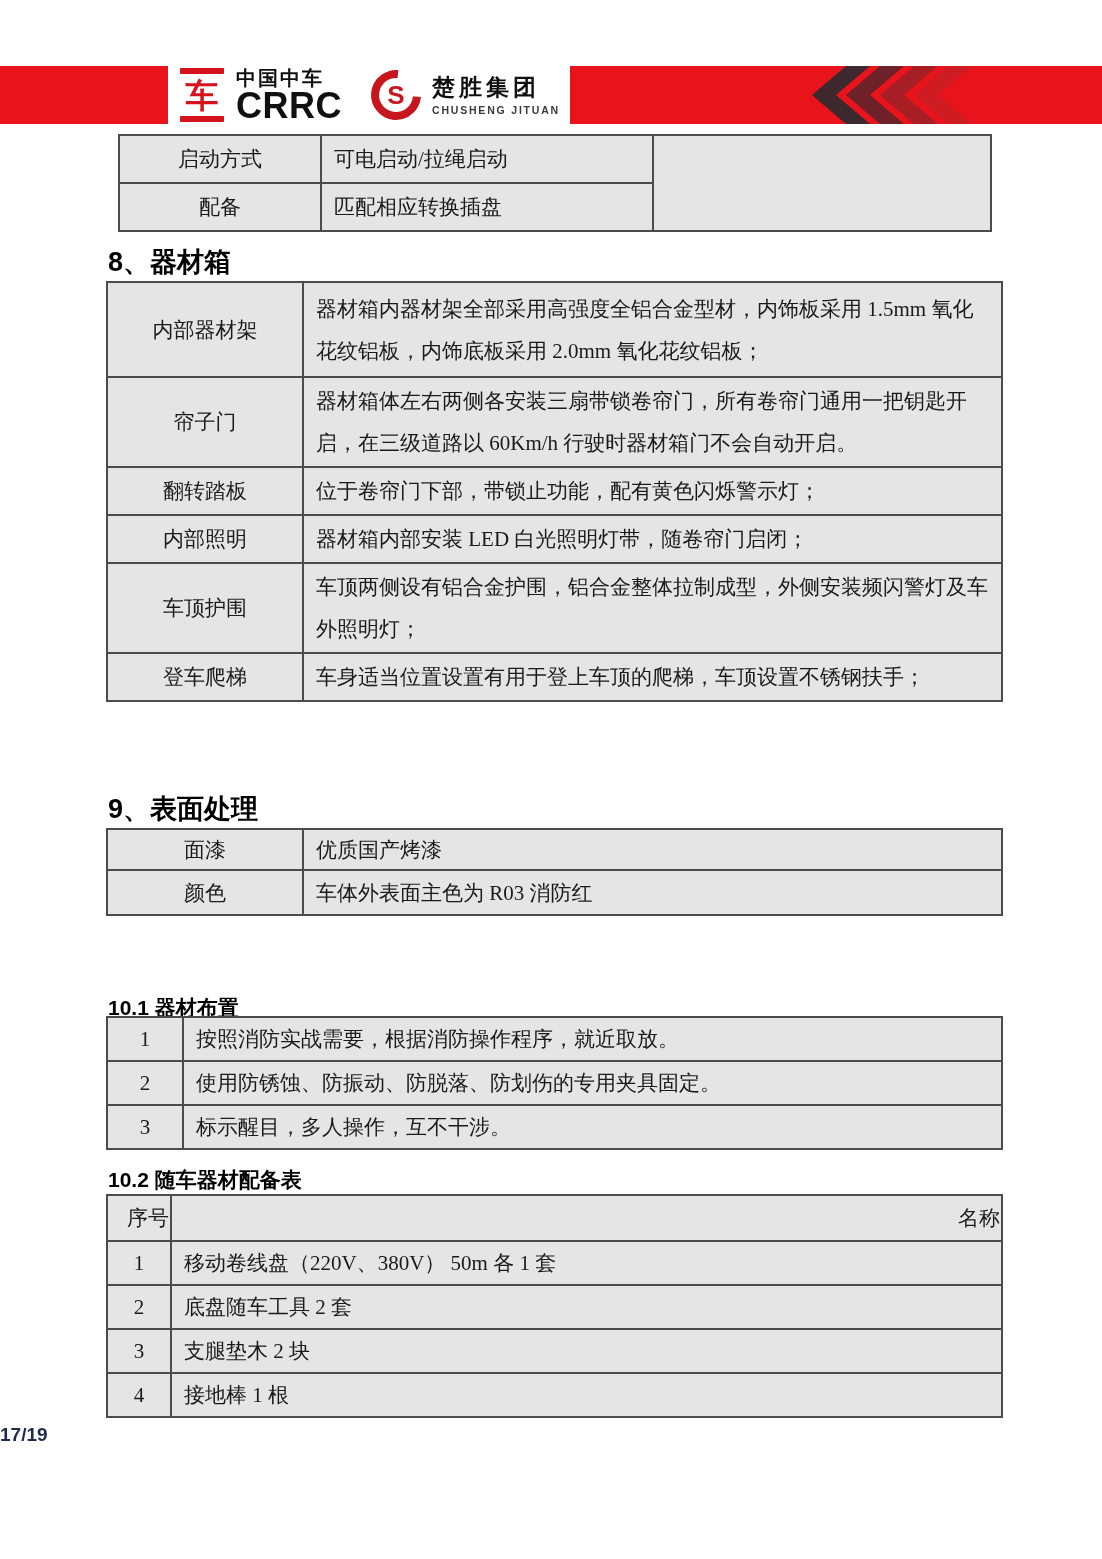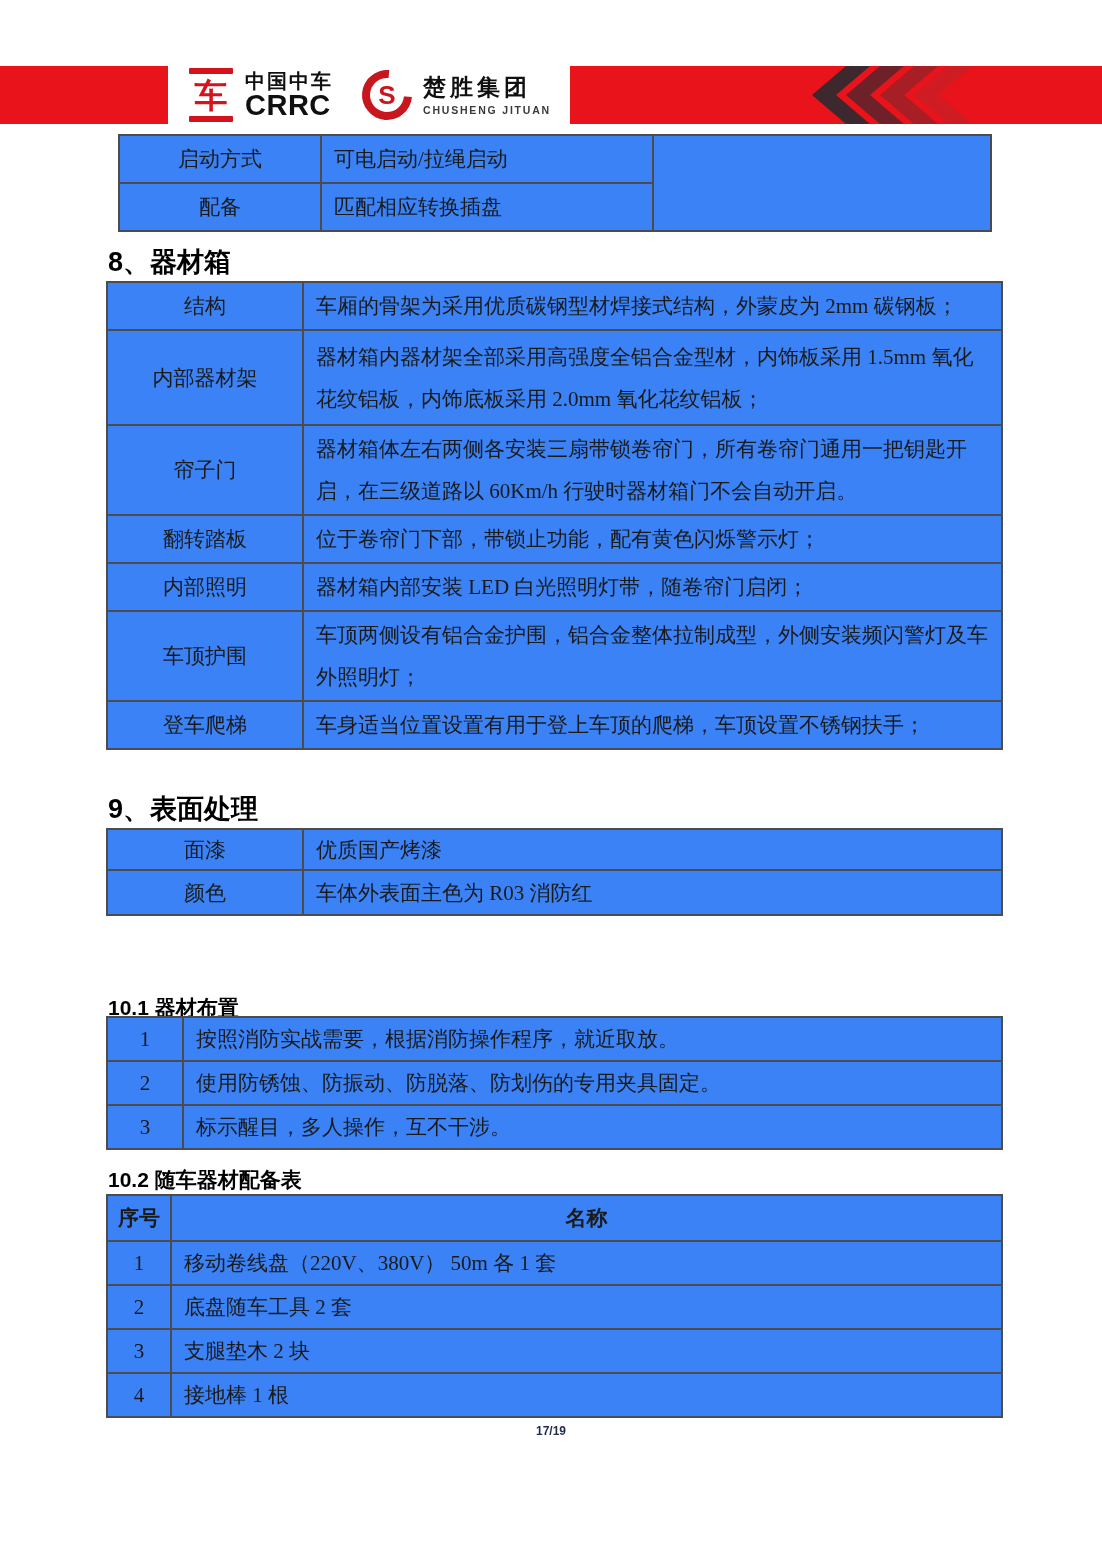--- a/index.html
+++ b/index.html
@@ -19,53 +19,53 @@
   .logo-plate{
     position:absolute;left:168px;top:0;width:402px;height:58px;background:#fff;
     display:flex;align-items:center;justify-content:center;gap:28px;
     font-family:"Liberation Sans","DejaVu Sans",sans-serif;
   }
   .logo-group{display:flex;align-items:center;gap:10px;}
   .crrc-mark{width:48px;height:54px;display:flex;flex-direction:column;align-items:center;justify-content:space-between;}
   .crrc-bar{width:44px;height:6px;background:var(--logo_red);border-radius:1px;}
   .crrc-char{font-size:33px;line-height:1;font-weight:bold;color:var(--logo_red);}
   .crrc-cn{font-size:20px;font-weight:800;letter-spacing:2px;color:#101010;line-height:1.1;}
-  .crrc-en{font-size:29px;font-weight:800;color:#101010;line-height:0.95;letter-spacing:0.5px;}
+  .crrc-en{font-size:36px;font-weight:800;color:#101010;line-height:0.95;letter-spacing:0.5px;}
   .cs-mark{position:relative;width:52px;height:52px;flex:0 0 auto;}
   .cs-ring{position:absolute;inset:1px;border:8px solid var(--chusheng_red);border-radius:50%;
            border-right-color:transparent;transform:rotate(-40deg);}
   .cs-s{position:absolute;inset:0;display:flex;align-items:center;justify-content:center;
         color:var(--chusheng_red);font-weight:800;font-size:26px;}
   .cs-cn{font-size:23px;font-weight:800;letter-spacing:4px;color:#101010;line-height:1.15;}
   .cs-en{font-size:10.5px;font-weight:700;letter-spacing:1.8px;color:#3a3a3a;margin-top:3px;}
 
   
   .h-big,.h-sub{position:absolute;left:100px;margin:8px;color:#000;
     font-family:"Liberation Sans","DejaVu Sans",sans-serif;font-weight:900;white-space:nowrap;}
   .h-big{font-size:27px;}
   .h-sub{font-size:21px;}
 
   
-  table{border-collapse:collapse;table-layout:fixed;position:absolute;background:#3b82f6;}
+  table{border-collapse:collapse;table-layout:fixed;position:absolute;background:#e5e5e5;}
   td,th{border:2px solid var(--border_gray);font-size:21px;color:var(--ink);
         font-family:"Liberation Serif","DejaVu Serif",serif;overflow:hidden;}
   td.lbl{text-align:center;vertical-align:middle;padding:0 4px;}
   td.val{text-align:left;vertical-align:middle;padding:2px 12px;line-height:42px;}
   td.num{text-align:center;vertical-align:middle;}
-  th{font-weight:bold;text-align:center;vertical-align:middle;}
+  th{font-weight:normal;text-align:right;vertical-align:middle;}
 
   #top-table{left:118px;top:134px;width:872px;}
   #s8-table{left:106px;top:281px;width:895px;}
   #s9-table{left:106px;top:828px;width:895px;}
   #s101-table{left:106px;top:1016px;width:895px;}
   #s102-table{left:106px;top:1194px;width:895px;}
 
   
-  .footer{position:absolute;left:0;top:1424px;width:1102px;text-align:center;
-    font-family:"Liberation Sans","DejaVu Sans",sans-serif;font-weight:800;font-size:12px;color:var(--footer_navy);}
+  .footer{position:absolute;left:0;top:1424px;width:1102px;
+    font-family:"Liberation Sans","DejaVu Sans",sans-serif;font-weight:800;font-size:19px;color:var(--footer_navy);}
 </style>
 </head>
 <body>
 
 <div id="page">
 
   <div class="banner">
     <svg class="chevrons" viewBox="0 0 160 58" preserveAspectRatio="none">
       <polygon points="0,29 34,0 58,0 24,29 58,58 34,58" style="fill:var(--chevron_dark);"></polygon>
       <polygon points="34,29 68,0 92,0 58,29 92,58 68,58" style="fill:var(--chevron_mid);"></polygon>
@@ -116,24 +116,20 @@
   </tbody>
     </table>
 
   <h2 class="h-big" style="top:236px">8、器材箱</h2>
   <table id="s8-table">
     <colgroup>
         <col style="width:196px">
         <col style="width:699px">
       </colgroup>
     <tbody>
-        <tr style="height:45px">
-      <td class="lbl">结构</td>
-      <td class="val">车厢的骨架为采用优质碳钢型材焊接式结构，外蒙皮为 2mm 碳钢板；</td>
-    </tr>
     <tr style="height:95px">
       <td class="lbl">内部器材架</td>
       <td class="val">器材箱内器材架全部采用高强度全铝合金型材，内饰板采用 1.5mm 氧化花纹铝板，内饰底板采用 2.0mm 氧化花纹铝板；</td>
     </tr>
     <tr style="height:90px">
       <td class="lbl">帘子门</td>
       <td class="val">器材箱体左右两侧各安装三扇带锁卷帘门，所有卷帘门通用一把钥匙开启，在三级道路以 60Km/h 行驶时器材箱门不会自动开启。</td>
     </tr>
     <tr style="height:42px">
       <td class="lbl">翻转踏板</td>

